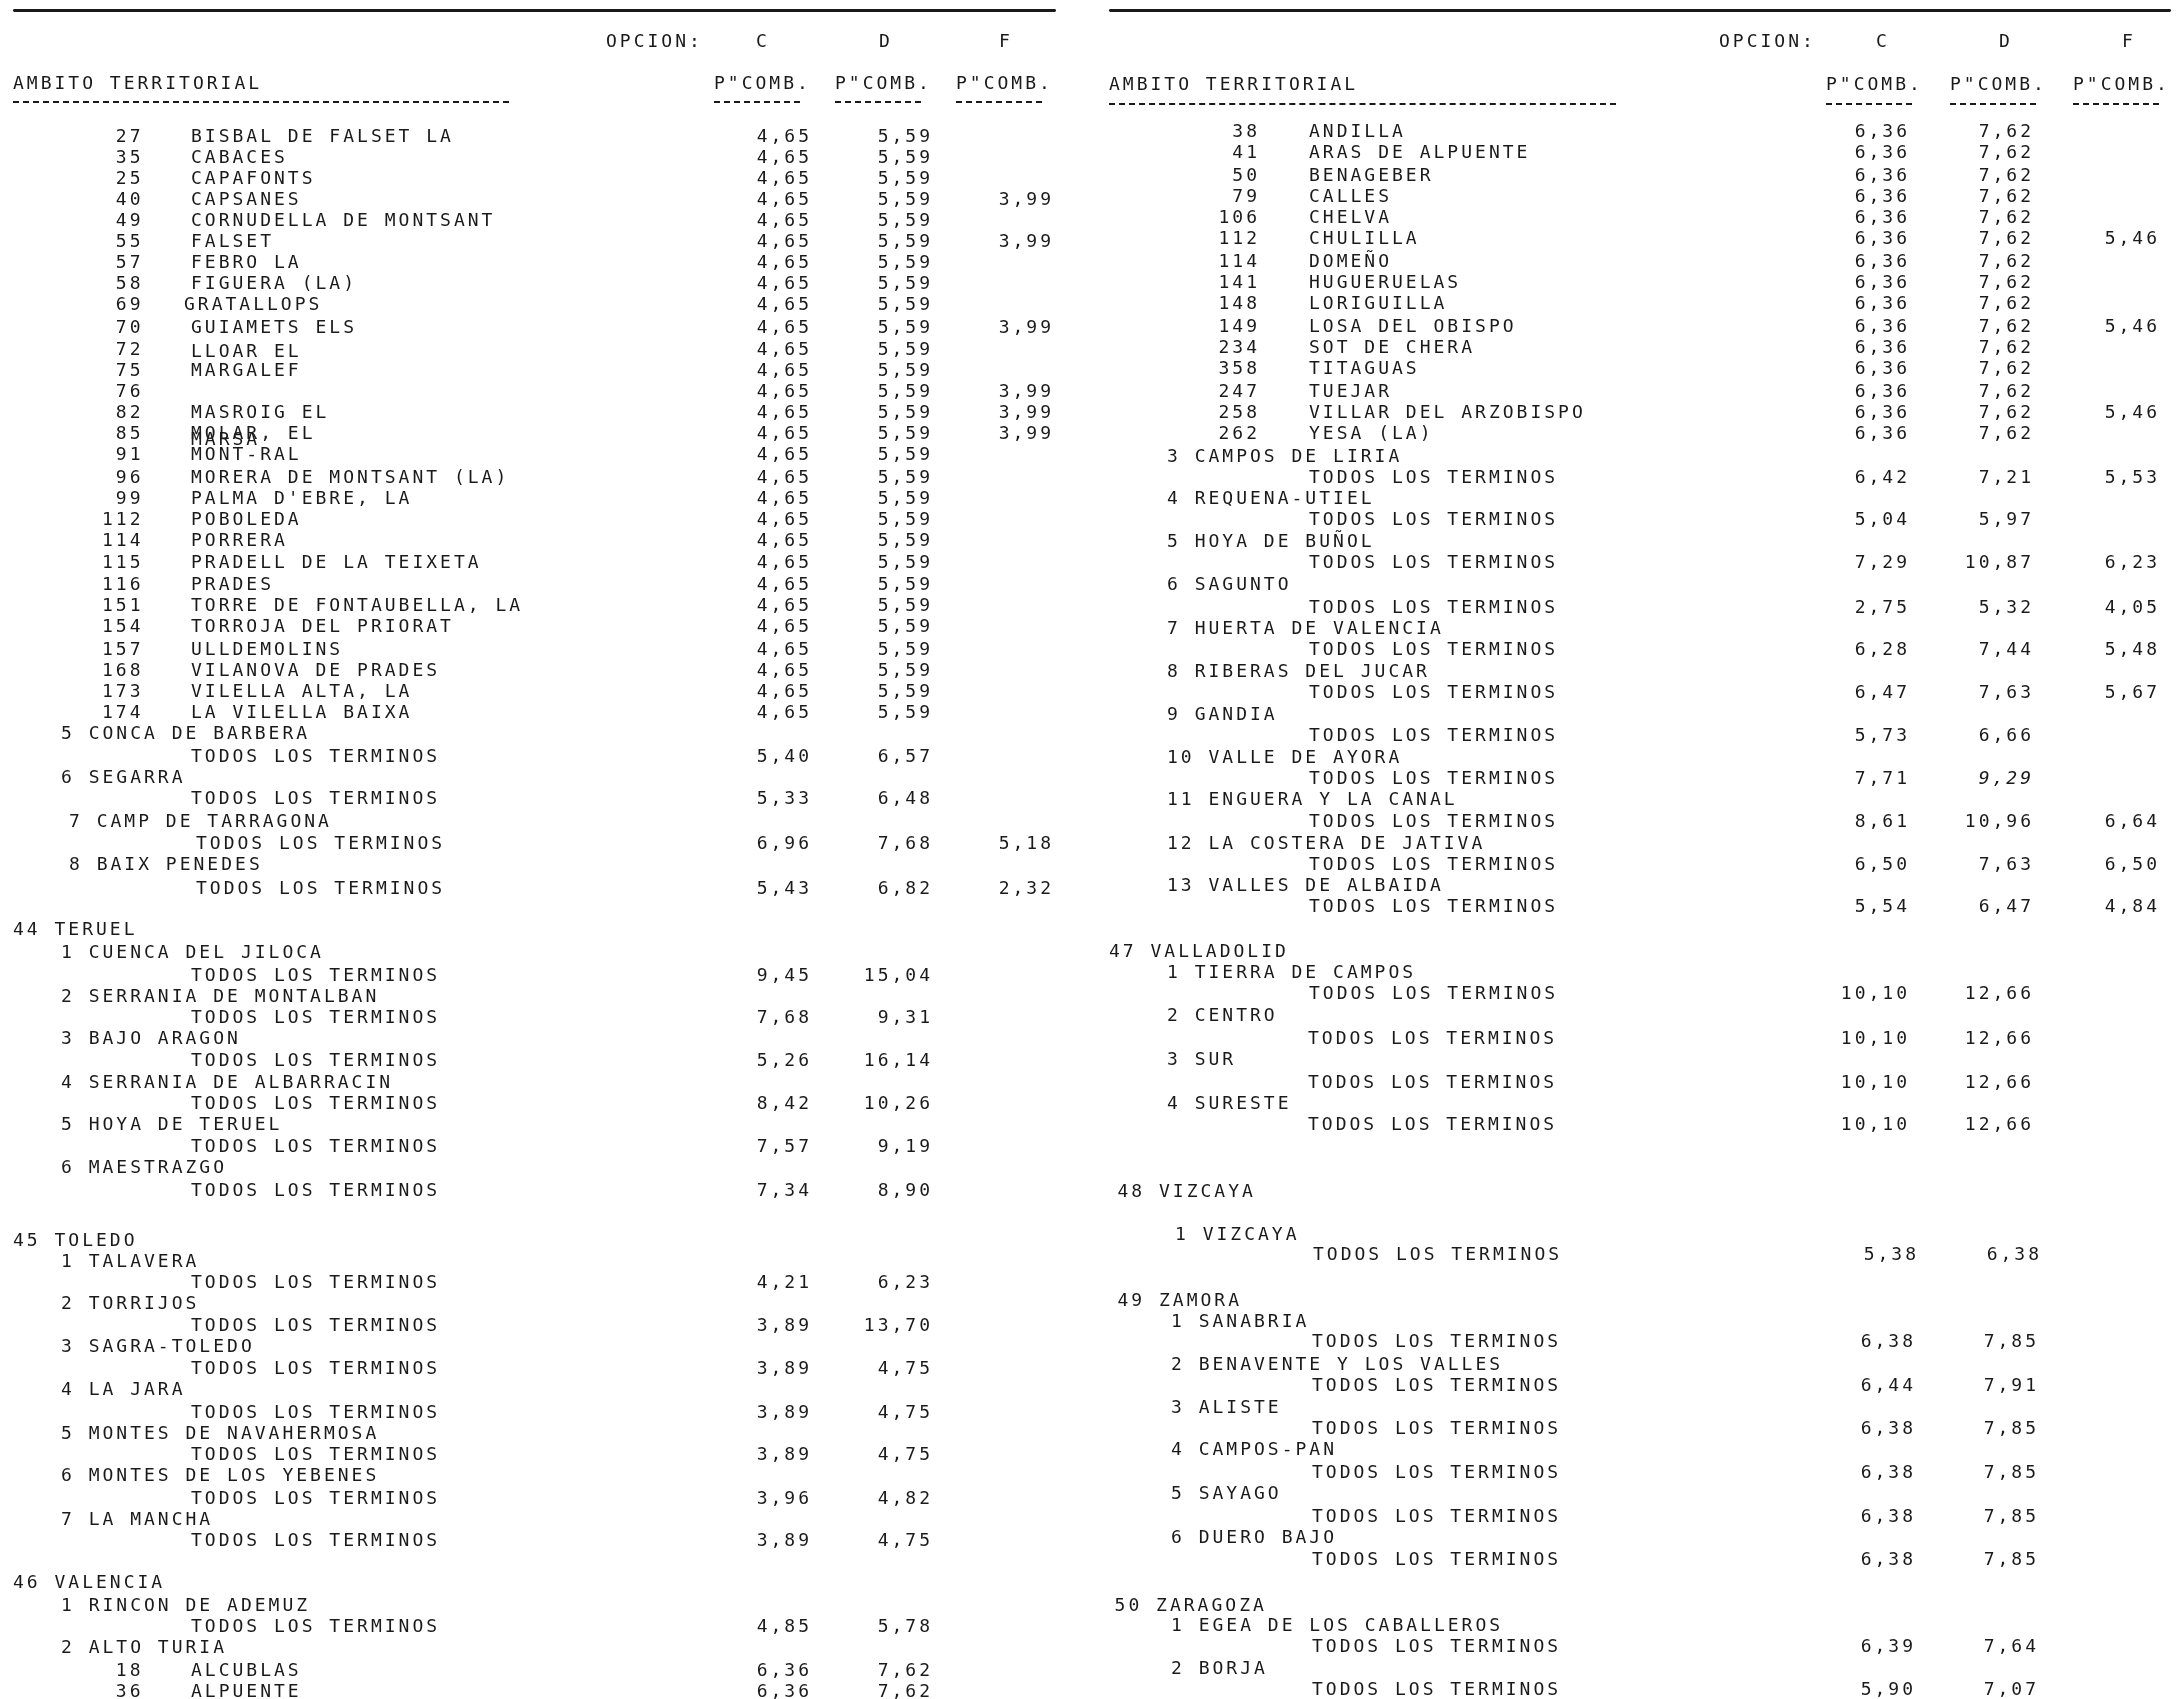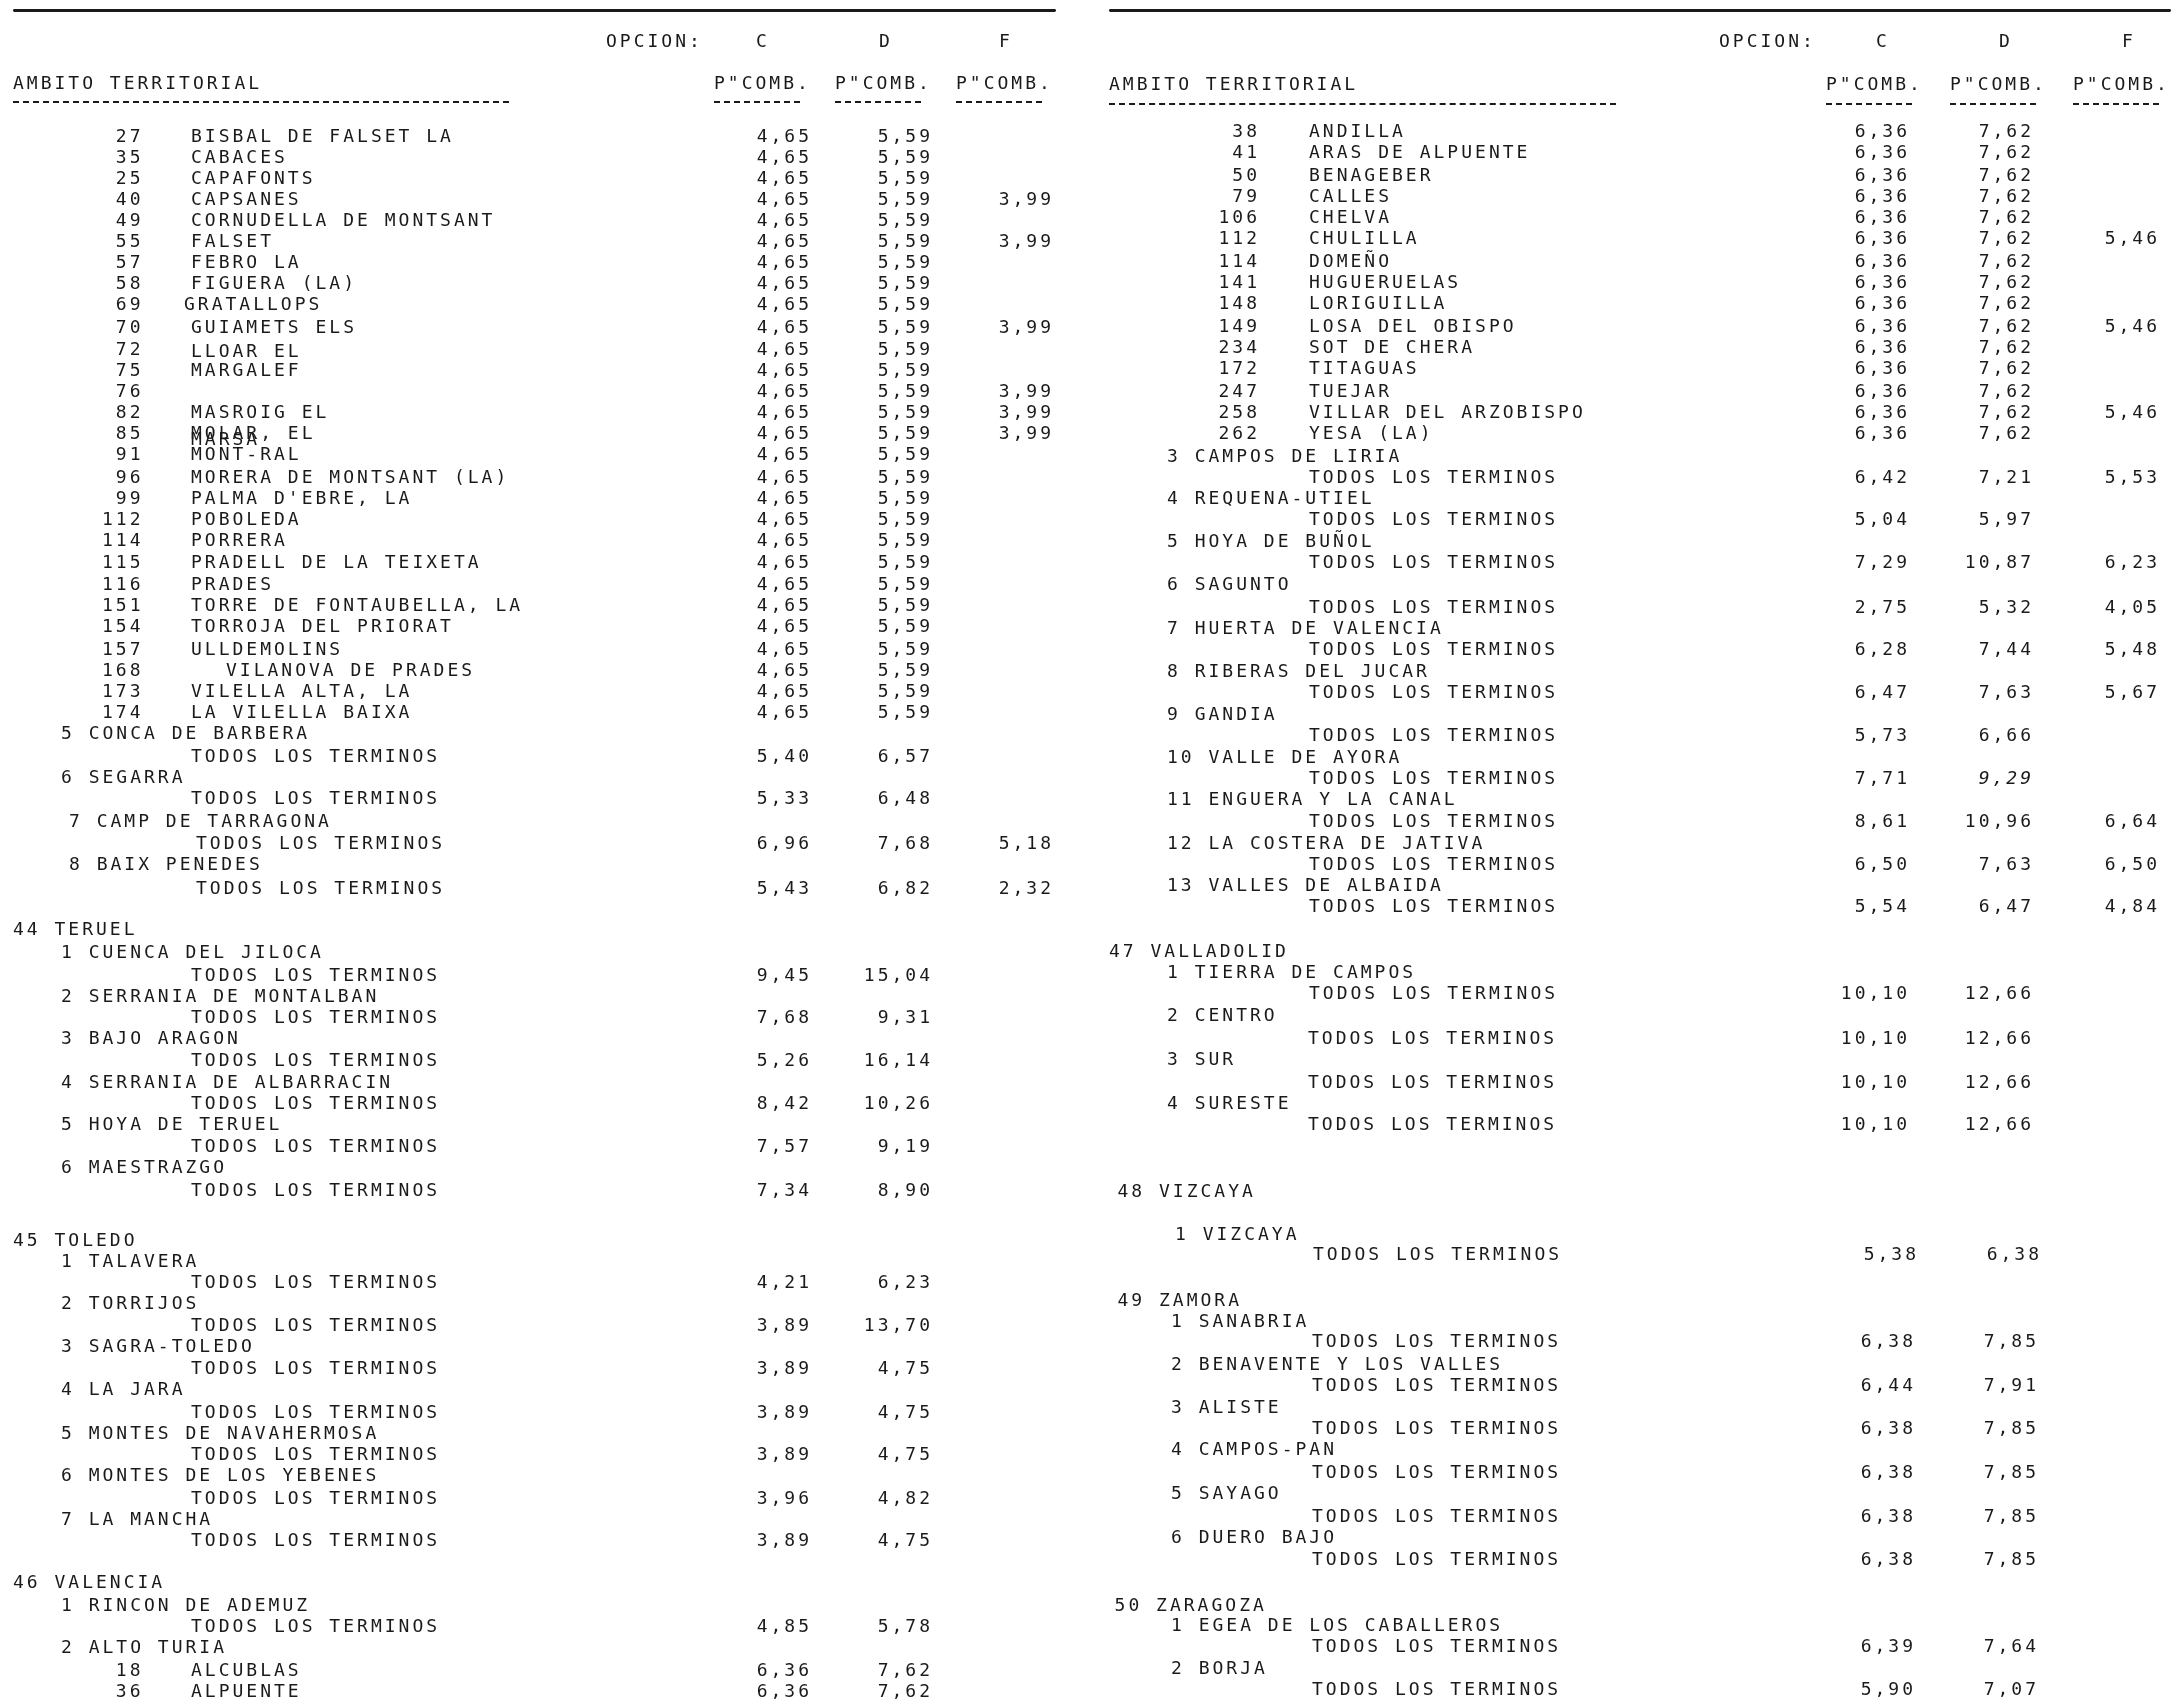--- a/index.html
+++ b/index.html
@@ -137,21 +137,21 @@
       <span class="txt num" style="top: 605px; left: 817px; width: 116px;">5,59</span>
       <span class="txt num" style="top: 626px; left: 27.5px; width: 116px;">154</span>
       <span class="txt" style="top: 626px; left: 191px;">TORROJA DEL PRIORAT</span>
       <span class="txt num" style="top: 626px; left: 696px; width: 116px;">4,65</span>
       <span class="txt num" style="top: 626px; left: 817px; width: 116px;">5,59</span>
       <span class="txt num" style="top: 649px; left: 27.5px; width: 116px;">157</span>
       <span class="txt" style="top: 649px; left: 191px;">ULLDEMOLINS</span>
       <span class="txt num" style="top: 649px; left: 696px; width: 116px;">4,65</span>
       <span class="txt num" style="top: 649px; left: 817px; width: 116px;">5,59</span>
       <span class="txt num" style="top: 670px; left: 27.5px; width: 116px;">168</span>
-      <span class="txt" style="top: 670px; left: 191px; margin-left: 35px;">VILANOVA DE PRADES</span>
+      <span class="txt" style="top: 670px; left: 191px;">VILANOVA DE PRADES</span>
       <span class="txt num" style="top: 670px; left: 696px; width: 116px;">4,65</span>
       <span class="txt num" style="top: 670px; left: 817px; width: 116px;">5,59</span>
       <span class="txt num" style="top: 691px; left: 27.5px; width: 116px;">173</span>
       <span class="txt" style="top: 691px; left: 191px;">VILELLA ALTA, LA</span>
       <span class="txt num" style="top: 691px; left: 696px; width: 116px;">4,65</span>
       <span class="txt num" style="top: 691px; left: 817px; width: 116px;">5,59</span>
       <span class="txt num" style="top: 712px; left: 27.5px; width: 116px;">174</span>
       <span class="txt" style="top: 712px; left: 191px;">LA VILELLA BAIXA</span>
       <span class="txt num" style="top: 712px; left: 696px; width: 116px;">4,65</span>
       <span class="txt num" style="top: 712px; left: 817px; width: 116px;">5,59</span>
@@ -298,21 +298,21 @@
       <span class="txt num" style="top: 303px; left: 809px; width: 116px;">7,62</span>
       <span class="txt num" style="top: 326px; left: 35px; width: 116px;">149</span>
       <span class="txt" style="top: 326px; left: 200px;">LOSA DEL OBISPO</span>
       <span class="txt num" style="top: 326px; left: 685px; width: 116px;">6,36</span>
       <span class="txt num" style="top: 326px; left: 809px; width: 116px;">7,62</span>
       <span class="txt num" style="top: 326px; left: 935px; width: 116px;">5,46</span>
       <span class="txt num" style="top: 347px; left: 35px; width: 116px;">234</span>
       <span class="txt" style="top: 347px; left: 200px;">SOT DE CHERA</span>
       <span class="txt num" style="top: 347px; left: 685px; width: 116px;">6,36</span>
       <span class="txt num" style="top: 347px; left: 809px; width: 116px;">7,62</span>
-      <span class="txt num" style="top: 368px; left: 35px; width: 116px;">172</span>
+      <span class="txt num" style="top: 368px; left: 35px; width: 116px;">358</span>
       <span class="txt" style="top: 368px; left: 200px;">TITAGUAS</span>
       <span class="txt num" style="top: 368px; left: 685px; width: 116px;">6,36</span>
       <span class="txt num" style="top: 368px; left: 809px; width: 116px;">7,62</span>
       <span class="txt num" style="top: 391px; left: 35px; width: 116px;">247</span>
       <span class="txt" style="top: 391px; left: 200px;">TUEJAR</span>
       <span class="txt num" style="top: 391px; left: 685px; width: 116px;">6,36</span>
       <span class="txt num" style="top: 391px; left: 809px; width: 116px;">7,62</span>
       <span class="txt num" style="top: 412px; left: 35px; width: 116px;">258</span>
       <span class="txt" style="top: 412px; left: 200px;">VILLAR DEL ARZOBISPO</span>
       <span class="txt num" style="top: 412px; left: 685px; width: 116px;">6,36</span>

